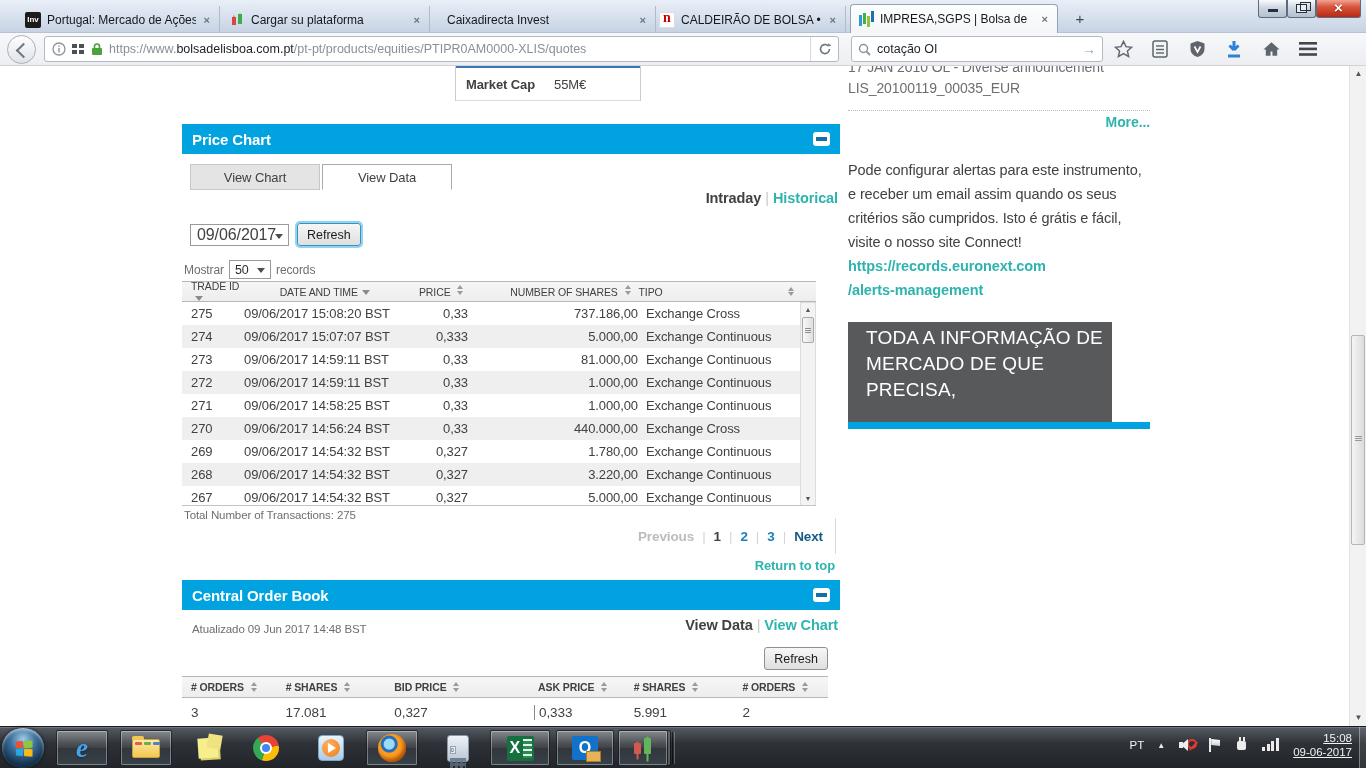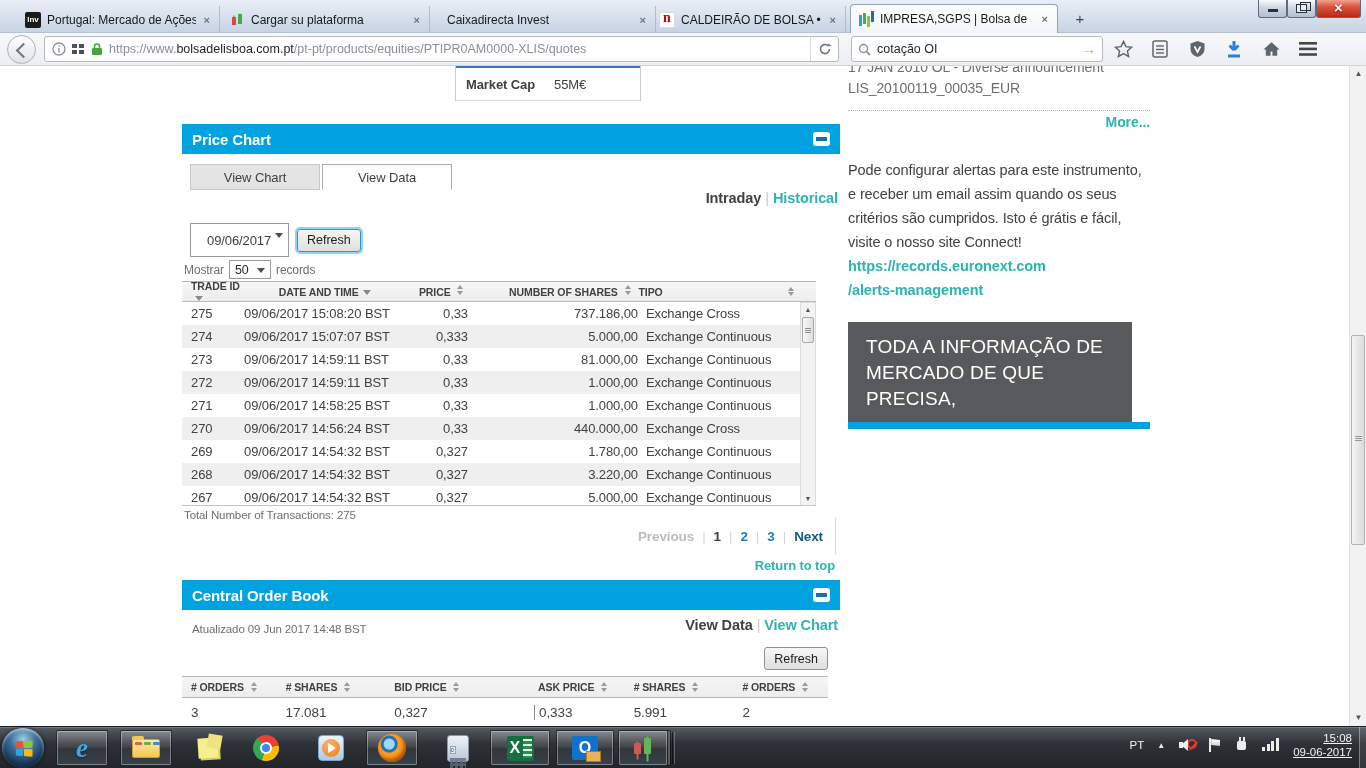--- a/index.html
+++ b/index.html
@@ -74,56 +74,56 @@
   .frag .mc-label { font-weight:bold; width:88px; }
 
   
   .newscol { position:absolute; left:848px; top:0; width:302px; }
   .news-line1 { position:absolute; top:-7px; left:0; width:100%; height:18px; overflow:hidden; color:#6d6e71; font-size:14px; }
   .news-line2 { position:absolute; top:14px; left:0; color:#6d6e71; font-size:14px; }
   .news-dots { position:absolute; top:44px; left:0; width:100%; border-top:1px dotted #b9b9b9; }
   .news-more { position:absolute; top:48px; right:0; color:#2eb4ae; font-size:14px; font-weight:bold; }
   .alert-para { position:absolute; top:92px; left:0; width:300px; font-size:14.5px; line-height:24px; color:#414042; }
   .alert-link { color:#2eb4ae; font-weight:bold; }
-  .promo { position:absolute; top:256px; left:0; width:284px; height:100px; background:#58595b; color:#fff;
-    font-size:19px; line-height:26px; padding:12px 0 0 18px; letter-spacing:0.2px; }
+  .promo { position:absolute; top:256px; left:0; width:264px; height:100px; background:#58595b; color:#fff;
+    font-size:19px; line-height:26px; padding:3px 0 0 18px; letter-spacing:0.2px; }
   .promo-bar { position:absolute; top:356px; left:0; width:302px; height:7px; background:#00a3e0; }
 
   
   .panel-head { position:absolute; left:182px; width:658px; height:30px; background:#00a3e0; color:#fff;
     display:flex; align-items:center; padding:0 10px; font-size:15px; font-weight:bold; }
   .collapse-btn { margin-left:auto; width:17px; height:14px; background:#fff; border-radius:3px; position:relative; }
   .collapse-btn::before { content:""; position:absolute; left:3px; top:5px; width:11px; height:4px; background:#1272a8; }
 
   .pc-tabs { position:absolute; left:190px; top:98px; display:flex; }
   .pc-tab { width:130px; height:26px; text-align:center; line-height:25px; font-size:13px; color:#414042;
     background:#e4e4e4; border:1px solid #c7c7c7; margin-right:2px; }
   .pc-tab.active { background:#fff; border:1px solid #aaa; border-bottom:1px solid #fff; font-weight:normal; }
   .pc-links { position:absolute; right:528px; top:124px; font-size:14.5px; font-weight:bold; }
   .pc-links .divider, .cob-links .divider { color:#c9c9c9; font-weight:normal; padding:0 4px; }
   .lnk-dark { color:#414042; }
   .lnk-teal { color:#2eb4ae; }
 
   .date-row { position:absolute; left:190px; top:157px; display:flex; align-items:center; }
-  .date-select { width:99px; height:34px; border:1px solid #9a9a9a; background:#fff; font-size:13px;
-    display:flex; align-items:center; padding-left:16px; position:relative; }
+  .date-select { width:99px; height:22px; border:1px solid #9a9a9a; background:#fff; font-size:16px;
+    display:flex; align-items:center; padding-left:6px; position:relative; }
   .dd-arrow { position:absolute; right:5px; top:9px; width:0; height:0; border-left:4px solid transparent;
     border-right:4px solid transparent; border-top:5px solid #4d4d4d; }
   .btn { height:23px; font-size:12.5px; color:#1c1c1c; background:linear-gradient(#f6f6f6,#dfdfdf);
     border:1px solid #8e8f8f; border-radius:3px; padding:0 9px; }
   .btn.focused { border:1px solid #3c90c0; box-shadow:0 0 0 2px #8fd4f2; margin-left:8px; }
   .mostrar-row { position:absolute; left:184px; top:194px; display:flex; align-items:center; gap:5px; font-size:12px; color:#6d6e71; }
   .mini-select { width:42px; height:19px; border:1px solid #9a9a9a; background:#fff; color:#2b2b2b; font-size:12.5px;
     display:flex; align-items:center; padding-left:5px; position:relative; }
   .mini-select .dd-arrow { top:7px; }
 
   
   .pc-table { position:absolute; left:182px; top:215px; width:634px; }
   .pc-hrow { display:flex; height:21px; align-items:center; background:linear-gradient(#f6f6f6,#ededed);
-    border-top:1px solid #b7b7b7; border-bottom:1px solid #b7b7b7; font-size:10.5px; font-weight:bold; color:#414042; }
+    border-top:1px solid #b7b7b7; border-bottom:1px solid #b7b7b7; font-size:10.5px; font-weight:normal; color:#414042; }
   .pc-body { position:relative; height:204px; overflow:hidden; border-bottom:1px solid #c4c4c4; }
   .pc-row { display:flex; height:23px; align-items:center; font-size:13px; }
   .pc-row:nth-child(even) { background:#efefef; }
   .c-id { width:60px; padding-left:9px; }
   .c-dt { width:168px; padding-left:2px; }
   .c-pr { width:58px; text-align:right; }
   .c-sh { width:170px; text-align:right; }
   .c-tp { width:160px; padding-left:8px; }
   .h-dt { text-align:center; }
   .sort { display:inline-block; margin-left:4px; vertical-align:1px; }

